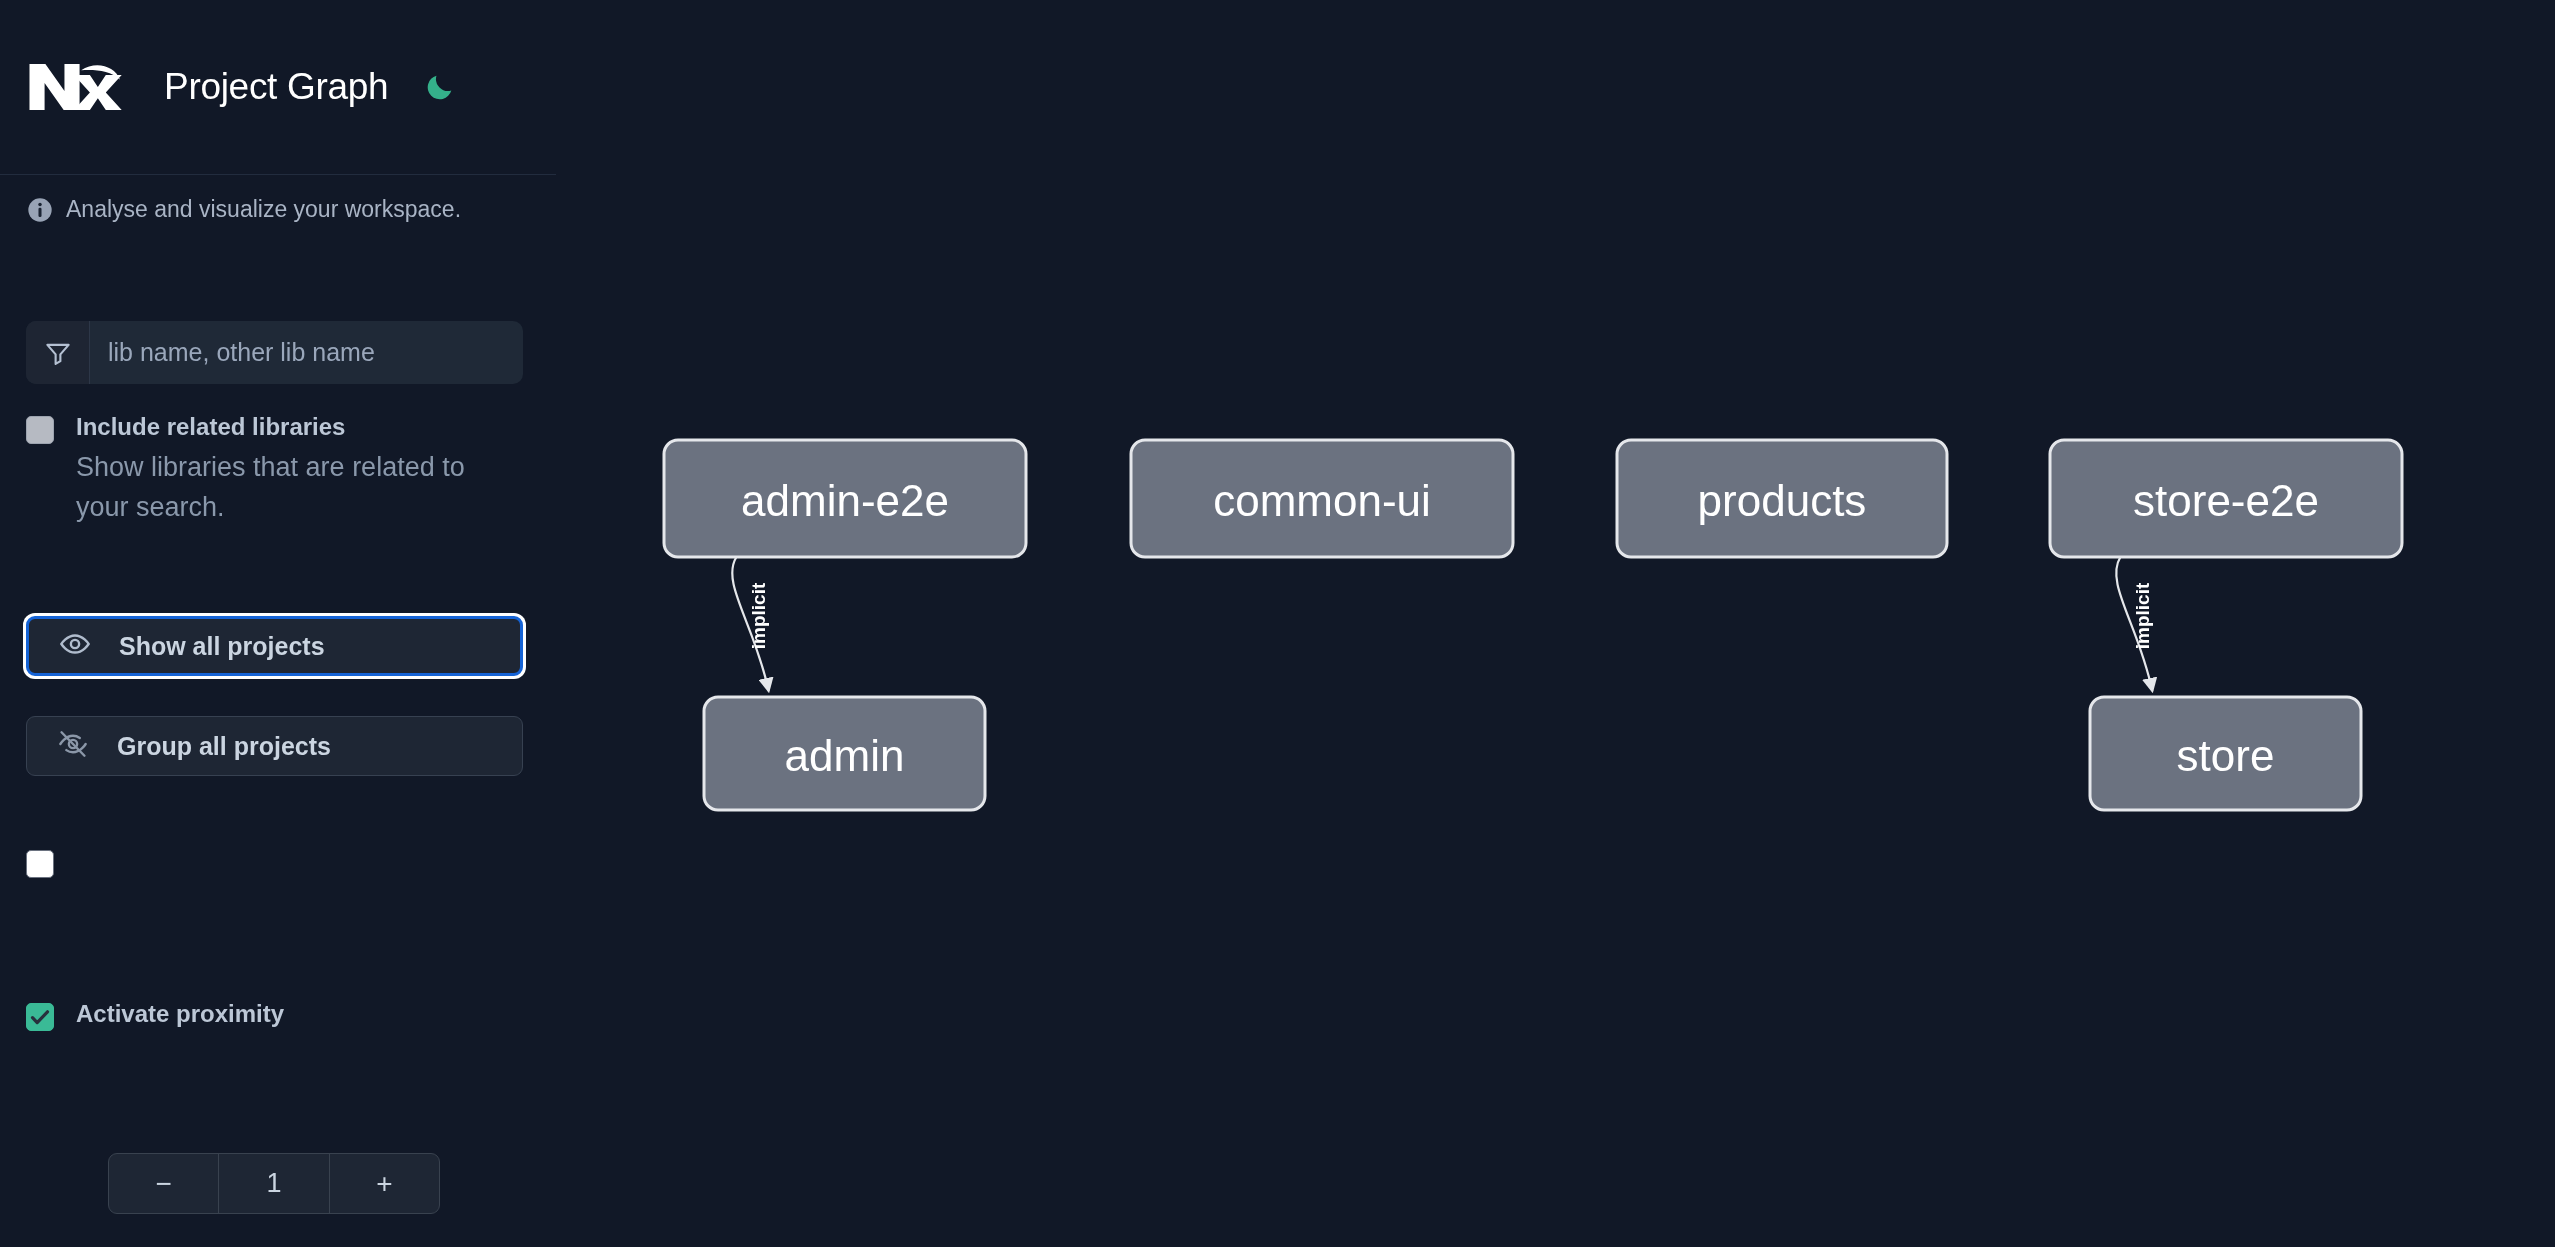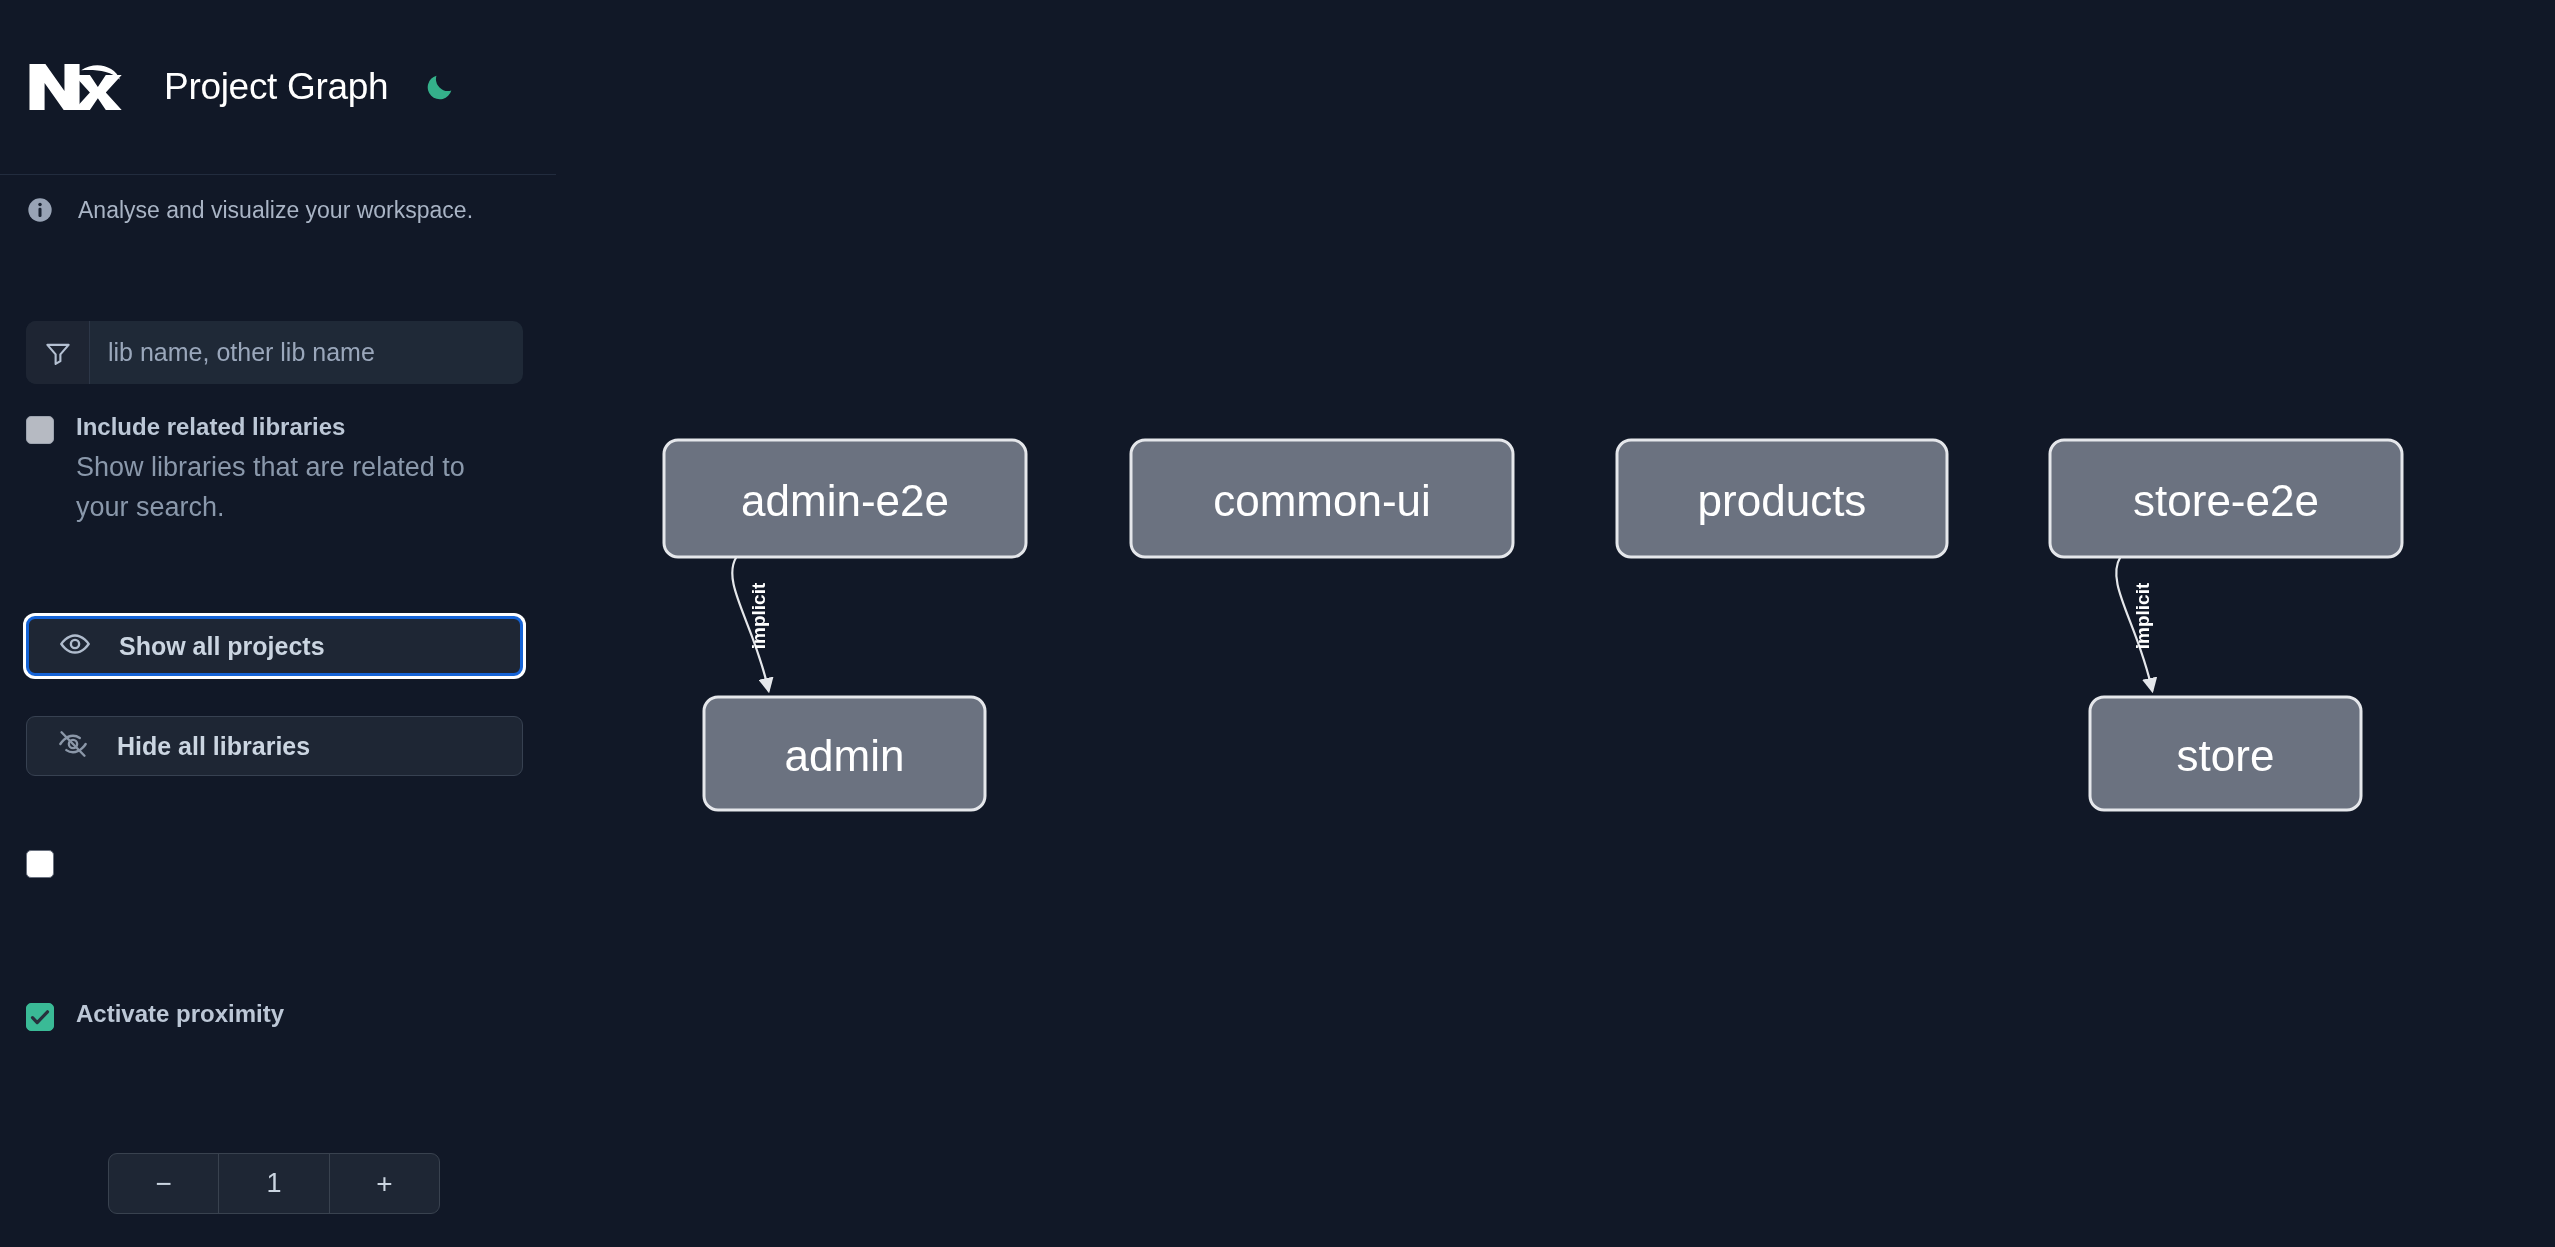--- a/index.html
+++ b/index.html
@@ -32,21 +32,21 @@
     margin-left: 42px; letter-spacing: -0.3px; white-space: nowrap;
   }
   .theme-toggle {
     margin-left: 32px; width: 40px; height: 40px;
     display: flex; align-items: center; justify-content: center;
     cursor: pointer;
   }
 
   .sb-tagline {
     position: absolute; left: 26px; top: 196px;
-    display: flex; align-items: center; gap: 24px;
+    display: flex; align-items: flex-start; gap: 12px;
   }
   .info-icon { width: 28px; height: 28px; flex: 0 0 auto; }
   .tagline-text { font-size: 23px; color: #a9b4c5; white-space: nowrap; }
 
   
   .search-box {
     position: absolute; left: 26px; top: 321px;
     width: 497px; height: 63px;
     background: #1f2937;
     border-radius: 10px;
@@ -200,21 +200,21 @@
     </div>
 
     <div class="sb-btn" style="top:705px">
       <span>
         <svg viewBox="0 0 24 24" width="32" height="32" aria-hidden="true">
           <path d="M2.5 12S6.3 5.8 12 5.8c2 0 3.7.7 5.1 1.7M21.5 12s-3.8 6.2-9.5 6.2c-1.9 0-3.6-.6-5-1.6" fill="none" stroke="#8b97a8" stroke-width="1.8" stroke-linecap="round"></path>
           <circle cx="12" cy="12" r="3.1" fill="none" stroke="#8b97a8" stroke-width="1.8"></circle>
           <line x1="3.4" y1="3.2" x2="20.6" y2="20.8" stroke="#8b97a8" stroke-width="1.8" stroke-linecap="round"></line>
         </svg>
       </span>
-      <span class="sb-btn-label">Hide all libraries</span>
+      <span class="sb-btn-label">Group all projects</span>
     </div>
 
     <div class="check-row" style="top:845px">
       <span class="cb cb-empty"></span>
     </div>
 
     <div class="check-row" style="top:998px">
       <span class="cb cb-checked">
         <svg viewBox="0 0 24 24" width="24" height="24" aria-hidden="true">
           <path d="M4.5 12.6l4.7 5L19.5 6.8" fill="none" stroke="#28303d" stroke-width="3.2" stroke-linecap="round" stroke-linejoin="round"></path>

